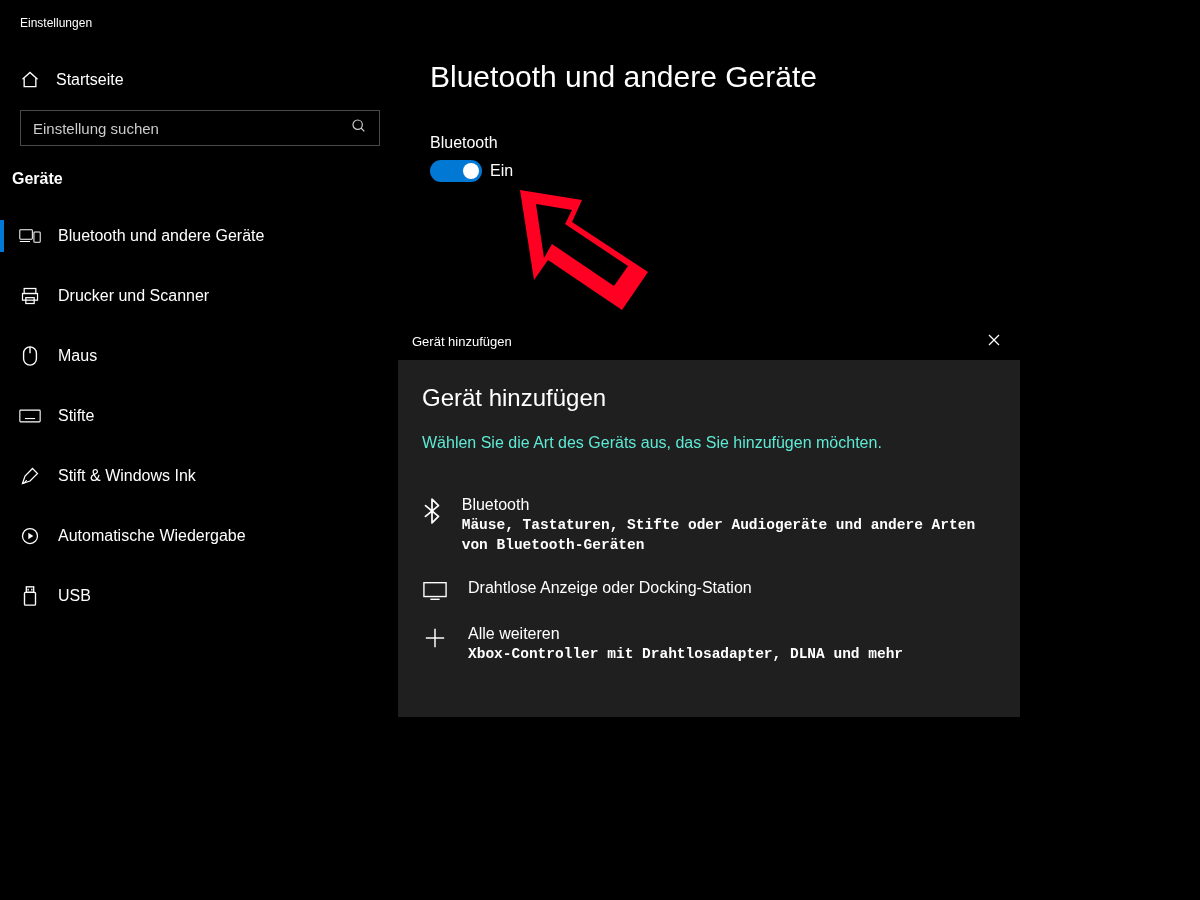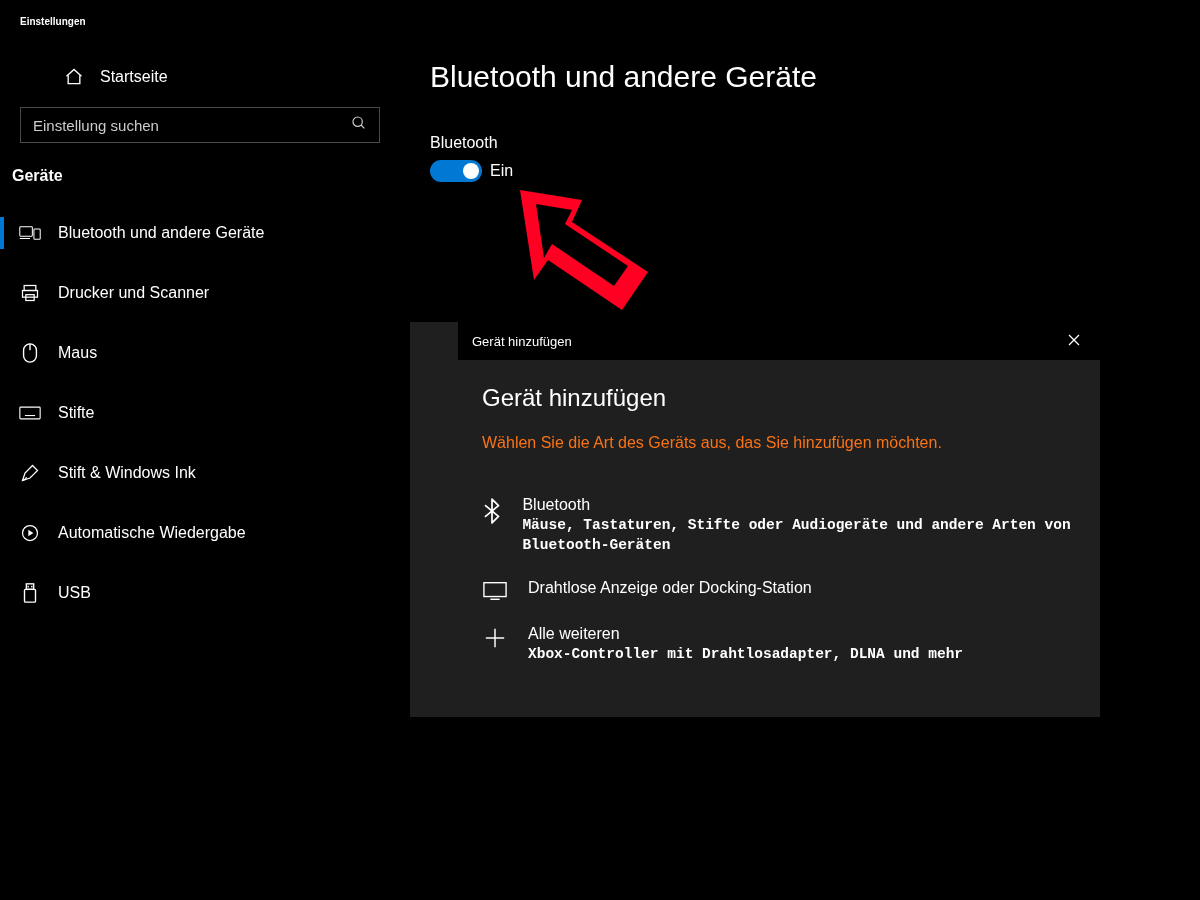--- a/index.html
+++ b/index.html
@@ -15,31 +15,30 @@
   -webkit-font-smoothing: antialiased;
 }
 .sidebar {
   width: 400px;
   background: #000;
   display: flex;
   flex-direction: column;
   padding-top: 16px;
 }
 .window-title {
-  font-size: 10px;
+  font-size: 12px;
   padding: 0 20px 40px 20px;
-  font-weight: 700;
+  font-weight: 400;
 }
 .home-row {
   display: flex;
   align-items: center;
   gap: 16px;
   padding: 0 20px 20px 20px;
   cursor: pointer;
-  margin-left: 44px;
 }
 .home-row .icon-slot { width: 20px; display:flex; align-items:center; justify-content:flex-start;}
 .home-row span.label { font-size: 16px; }
 .search-box {
   margin: 0 20px 24px 20px;
   border: 1px solid #4a4a4a;
   height: 36px;
   display: flex;
   align-items: center;
   padding: 0 12px;
@@ -125,40 +124,39 @@
   right: 3px;
   top: 3px;
   width: 16px;
   height: 16px;
   border-radius: 50%;
   background: #fff;
 }
 .toggle-state { font-size: 16px; }
 .dialog {
   position: absolute;
-  left: 410px;
+  left: 398px;
   top: 322px;
-  width: 690px;
+  width: 622px;
   background: #1f1f1f;
   box-shadow: 0 6px 30px rgba(0,0,0,0.6);
-  padding-left: 48px;
 }
 .dialog-titlebar {
   height: 38px;
   background: #000;
   display: flex;
   align-items: center;
   padding: 0 14px;
   font-size: 13px;
   justify-content: space-between;
 }
 .dialog-close { cursor: pointer; padding: 0 6px; }
 .dialog-body { padding: 24px 24px 40px 24px; }
 .dialog-heading { font-size: 24px; font-weight: 400; margin-bottom: 22px; }
-.dialog-subtext { font-size: 16px; margin-bottom: 32px; color: #f97316; }
+.dialog-subtext { font-size: 16px; margin-bottom: 32px; color: #5eead4; }
 .option {
   display: flex;
   gap: 20px;
   align-items: flex-start;
   padding: 12px 0;
   cursor: pointer;
 }
 .option .icon-slot { width: 26px; padding-top: 2px; display:flex; justify-content:center;}
 .option-title { font-size: 16px; font-weight: 400; margin-bottom: 2px;}
 .option-desc { font-size: 14.5px; font-weight: 600; line-height: 1.35; font-family: Liberation Mono, monospace; }

